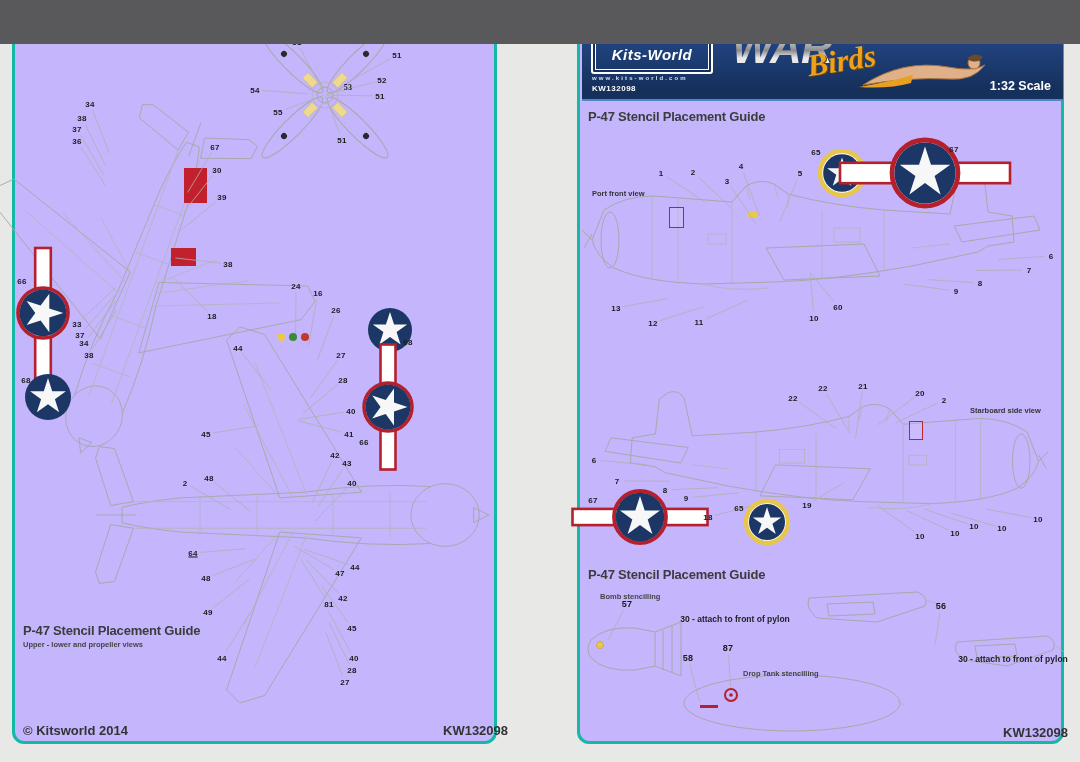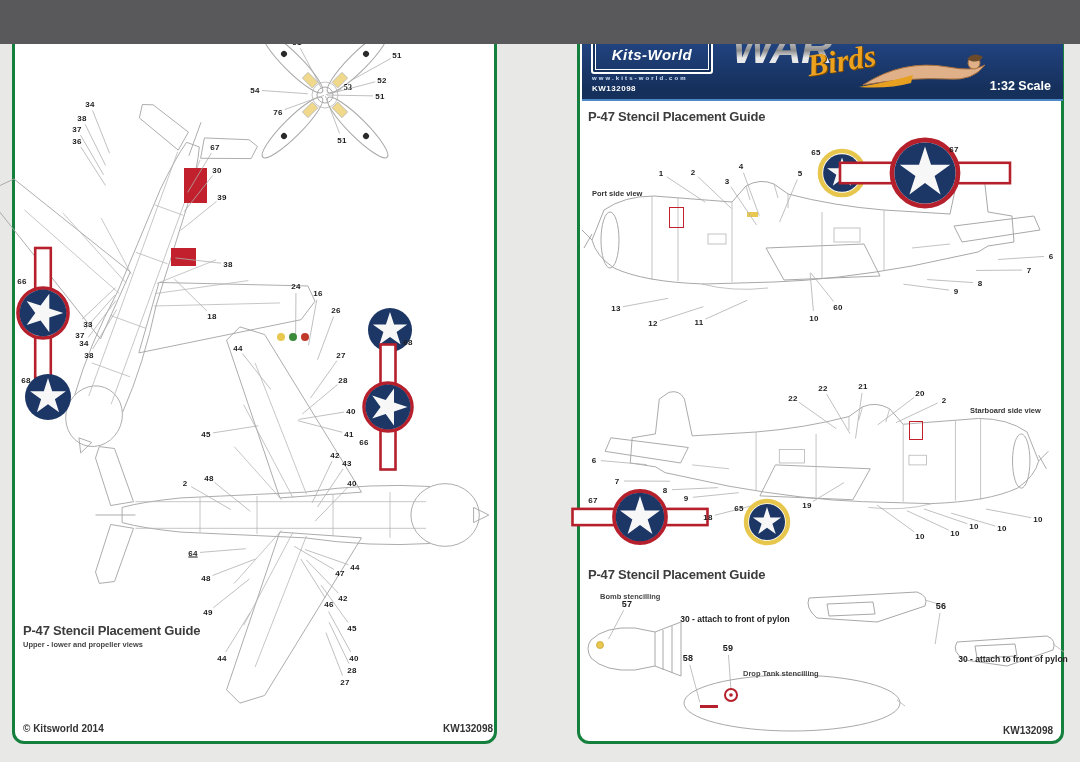--- a/index.html
+++ b/index.html
@@ -1,31 +1,31 @@
 <!DOCTYPE html>
 <html><head>
 <meta charset="utf-8">
 <style>
   html,body{margin:0;padding:0;background:#e8e8e6;width:1080px;height:762px;overflow:hidden;
     font-family:"Liberation Sans",sans-serif;}
   #canvas{position:absolute;left:0;top:0;width:1080px;height:762px;background:#e8e8e6;}
-  .page{position:absolute;background:#ffffff;border:3px solid #15803d;border-radius:12px;box-sizing:border-box;}
+  .page{position:absolute;background:#c4b5fd;border:3px solid #14b8a6;border-radius:12px;box-sizing:border-box;}
   #left-page{left:12px;top:14px;width:485px;height:730px;}
   #right-page{left:577px;top:24px;width:487px;height:720px;}
   .drw{position:absolute;pointer-events:none;}
   svg{overflow:visible;}
   .line-art{stroke:#a8a8a8;stroke-width:1;fill:none;}
   .line-art2{stroke:#b4b4b4;stroke-width:.8;fill:none;}
   .callout{position:absolute;transform:translate(-50%,-50%);font-weight:bold;font-size:8px;
     color:#1c1c1c;letter-spacing:.2px;white-space:nowrap;z-index:30;}
   .big-num{font-size:9px;}
   .small-label{position:absolute;font-weight:bold;font-size:7.5px;color:#333;z-index:30;white-space:nowrap;}
   .section-heading{position:absolute;font-weight:bold;font-size:13px;color:#3c3c3c;letter-spacing:-.2px;z-index:30;}
   .sub-heading{position:absolute;font-weight:bold;font-size:7.5px;color:#444;z-index:30;}
-  .code-label{position:absolute;font-weight:bold;font-size:10px;color:#333;z-index:30;}
+  .code-label{position:absolute;font-weight:bold;font-size:13px;color:#333;z-index:30;}
   .note{position:absolute;font-weight:bold;font-size:8.5px;color:#222;text-align:center;line-height:1.15;z-index:30;width:110px;}
   
   #wm-bar{position:absolute;left:0;top:0;width:1080px;height:44px;background:#59595b;z-index:60;}
   #wm-logo{position:absolute;right:6px;top:0px;font-weight:bold;font-size:37px;letter-spacing:-1px;z-index:61;}
   #wm-logo .w1{color:#ececec;} #wm-logo .w2{color:#7ec242;}
   
   #banner{position:absolute;left:2px;top:2px;width:481px;height:70px;border-radius:9px 9px 0 0;
     background:linear-gradient(180deg,#24498a 0%,#16305c 85%);border-bottom:2px solid #4e88c6;z-index:20;}
   #kw-logo{position:absolute;left:9px;top:9px;width:118px;height:32px;border:2px solid #fff;border-radius:3px;
     box-shadow:inset 0 0 0 2px #16305c,inset 0 0 0 3px #fff;color:#fff;font-weight:bold;font-style:italic;
@@ -68,21 +68,21 @@
       <svg style="position:absolute;right:70px;top:18px;" width="140" height="50">
         <path d="M10,38 Q50,12 95,20 Q120,25 132,18 Q120,34 96,32 Q55,30 10,38 Z" fill="#e0b089" stroke="#a8713d" stroke-width="1"></path>
         <circle cx="121" cy="16" r="6" fill="#e0b089" stroke="#a8713d" stroke-width="1"></circle>
         <path d="M114,12 Q121,4 130,10 Q126,16 118,14 Z" fill="#6b4a2a"></path>
         <path d="M6,40 Q40,34 60,28 L58,36 Q36,42 6,40 Z" fill="#e8a020"></path>
       </svg>
       <div id="scale-tag">1:32 Scale</div>
     </div>
 
     <div class="section-heading" style="left:8px;top:82px;">P-47 Stencil Placement Guide</div>
-    <div class="small-label" style="left:12px;top:162px;">Port side view</div>
+    <div class="small-label" style="left:12px;top:162px;">Port front view</div>
     <div class="small-label" style="left:390px;top:379px;">Starboard side view</div>
     <div class="section-heading" style="left:8px;top:540px;">P-47 Stencil Placement Guide</div>
     <div class="sub-heading" style="left:20px;top:565px;text-align:right;">Bomb stencilling</div>
     <div class="note" style="left:100px;top:588px;">30 - attach to front of pylon</div>
     <div class="note" style="left:378px;top:628px;">30 - attach to front of pylon</div>
     <div class="sub-heading" style="left:163px;top:642px;">Drop Tank stencilling</div>
     <div class="code-label" style="left:423px;top:698px;">KW132098</div>
   </div>
 
   <svg class="drw" id="svg-port" style="left:582px;top:148px;" width="476" height="186" viewBox="0 0 476 186">
@@ -275,52 +275,52 @@
   <div id="wm-bar"></div>
 <span class="callout" style="left: 90px; top: 104px;">34</span>
     <span class="callout" style="left: 82px; top: 118px;">38</span>
     <span class="callout" style="left: 77px; top: 129px;">37</span>
     <span class="callout" style="left: 77px; top: 141px;">36</span>
     <span class="callout" style="left: 215px; top: 147px;">67</span>
     <span class="callout" style="left: 217px; top: 170px;">30</span>
     <span class="callout" style="left: 222px; top: 197px;">39</span>
     <span class="callout" style="left: 228px; top: 264px;">38</span>
     <span class="callout" style="left: 212px; top: 316px;">18</span>
-    <span class="callout" style="left: 88px; top: 324px;">33</span>
+    <span class="callout" style="left: 77px; top: 324px;">33</span>
     <span class="callout" style="left: 80px; top: 335px;">37</span>
     <span class="callout" style="left: 84px; top: 343px;">34</span>
     <span class="callout" style="left: 89px; top: 355px;">38</span>
     <span class="callout" style="left: 297px; top: 42px;">51</span>
     <span class="callout" style="left: 397px; top: 55px;">51</span>
     <span class="callout" style="left: 382px; top: 80px;">52</span>
     <span class="callout" style="left: 348px; top: 87px; font-family: Liberation Serif, serif;">53</span>
     <span class="callout" style="left: 380px; top: 96px;">51</span>
     <span class="callout" style="left: 255px; top: 90px;">54</span>
-    <span class="callout" style="left: 278px; top: 112px;">76</span>
+    <span class="callout" style="left: 278px; top: 112px;">55</span>
     <span class="callout" style="left: 342px; top: 140px;">51</span>
     <span class="callout" style="left: 296px; top: 286px;">24</span>
     <span class="callout" style="left: 318px; top: 293px;">16</span>
     <span class="callout" style="left: 336px; top: 310px;">26</span>
     <span class="callout" style="left: 238px; top: 348px;">44</span>
     <span class="callout" style="left: 341px; top: 355px;">27</span>
     <span class="callout" style="left: 343px; top: 380px;">28</span>
     <span class="callout" style="left: 351px; top: 411px;">40</span>
     <span class="callout" style="left: 349px; top: 434px;">41</span>
     <span class="callout" style="left: 206px; top: 434px;">45</span>
     <span class="callout" style="left: 185px; top: 483px;">2</span>
     <span class="callout" style="left: 209px; top: 478px;">48</span>
     <span class="callout" style="left: 335px; top: 455px;">42</span>
     <span class="callout" style="left: 347px; top: 463px;">43</span>
     <span class="callout" style="left: 352px; top: 483px;">40</span>
     <span class="callout" style="left: 193px; top: 553px; text-decoration: underline;">64</span>
     <span class="callout" style="left: 206px; top: 578px;">48</span>
     <span class="callout" style="left: 208px; top: 612px;">49</span>
     <span class="callout" style="left: 340px; top: 573px;">47</span>
     <span class="callout" style="left: 355px; top: 567px;">44</span>
-    <span class="callout" style="left: 329px; top: 604px;">46</span>
+    <span class="callout" style="left: 329px; top: 604px;">81</span>
     <span class="callout" style="left: 343px; top: 598px;">42</span>
     <span class="callout" style="left: 222px; top: 658px;">44</span>
     <span class="callout" style="left: 352px; top: 628px;">45</span>
     <span class="callout" style="left: 354px; top: 658px;">40</span>
     <span class="callout" style="left: 352px; top: 670px;">28</span>
     <span class="callout" style="left: 345px; top: 682px;">27</span>
     <span class="callout" style="left: 661px; top: 173px;">1</span>
     <span class="callout" style="left: 693px; top: 172px;">2</span>
     <span class="callout" style="left: 727px; top: 181px;">3</span>
     <span class="callout" style="left: 741px; top: 166px;">4</span>
@@ -346,21 +346,21 @@
     <span class="callout" style="left: 708px; top: 517px;">18</span>
     <span class="callout" style="left: 807px; top: 505px;">19</span>
     <span class="callout" style="left: 920px; top: 536px;">10</span>
     <span class="callout" style="left: 955px; top: 533px;">10</span>
     <span class="callout" style="left: 974px; top: 526px;">10</span>
     <span class="callout" style="left: 1002px; top: 528px;">10</span>
     <span class="callout" style="left: 1038px; top: 519px;">10</span>
     <span class="callout big-num" style="left: 627px; top: 604px;">57</span>
     <span class="callout big-num" style="left: 941px; top: 606px;">56</span>
     <span class="callout big-num" style="left: 688px; top: 658px;">58</span>
-    <span class="callout big-num" style="left: 728px; top: 648px;">59</span>
+    <span class="callout big-num" style="left: 728px; top: 648px;">87</span>
     <svg width="138" height="60" class="roundel" style="left: 43px; top: 313px; transform: translate(-50%, -50%) rotate(90deg);">
       <rect x="4" y="22.2" width="130" height="15.6" fill="#fff" stroke="#b5202c" stroke-width="2.6"></rect>
       <circle cx="69" cy="30" r="25" fill="#fff" stroke="#b5202c" stroke-width="3.6400000000000006"></circle>
       <circle cx="69" cy="30" r="23.400000000000002" fill="#1c3766"></circle>
       <polygon points="69.0,9.7 73.6,23.7 88.3,23.7 76.4,32.4 80.9,46.4 69.0,37.7 57.1,46.4 61.6,32.4 49.7,23.7 64.4,23.7" fill="#f7f7f7"></polygon>
     </svg>
     <span class="callout" style="left: 22px; top: 281px;">66</span>
     <svg width="54" height="54" class="roundel" style="left: 48px; top: 397px; transform: translate(-50%, -50%);">
       <circle cx="27" cy="27" r="23" fill="#1c3766"></circle>
       <polygon points="27.0,8.1 31.2,21.2 44.9,21.2 33.9,29.2 38.1,42.3 27.0,34.2 15.9,42.3 20.1,29.2 9.1,21.2 22.8,21.2" fill="#f7f7f7"></polygon>

